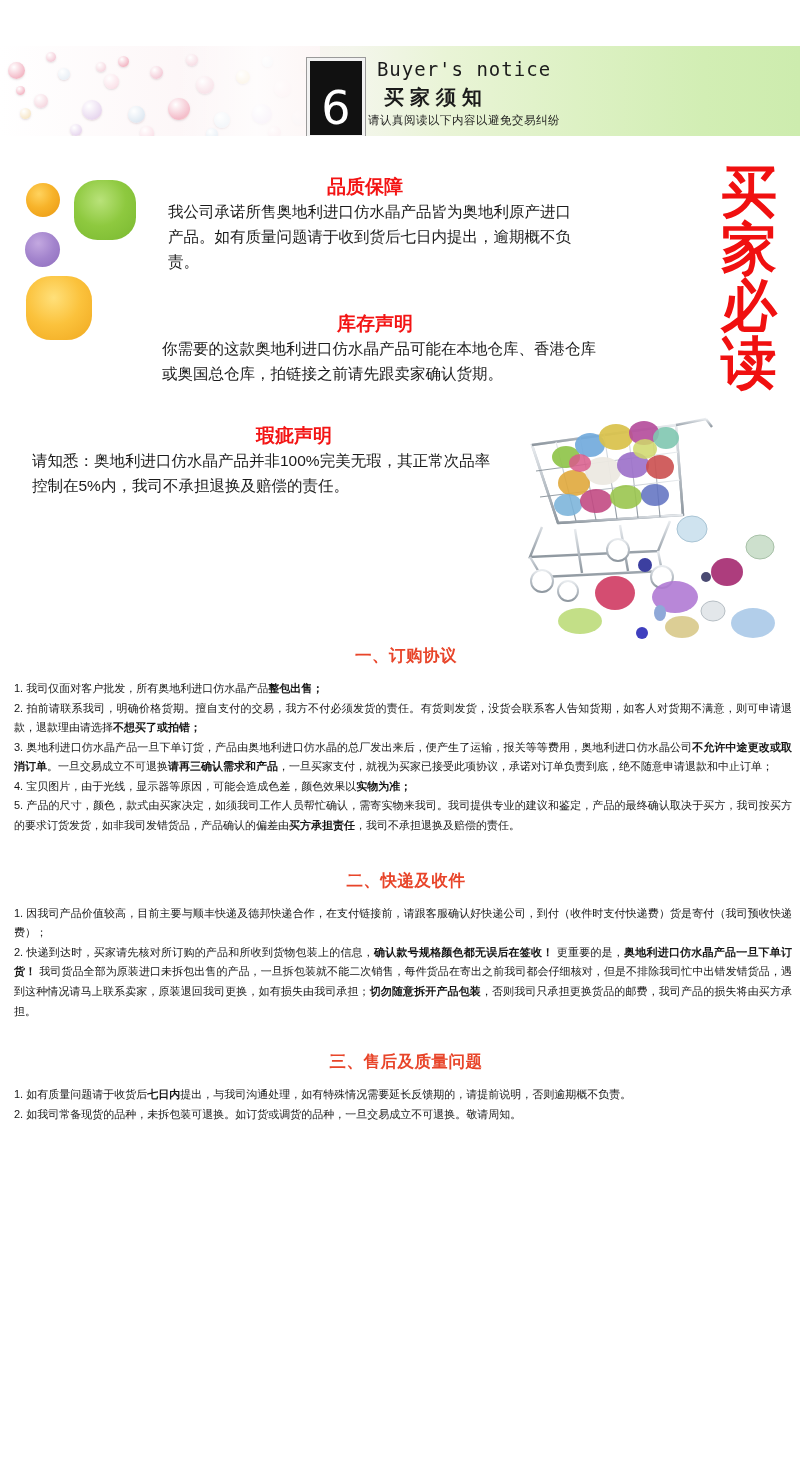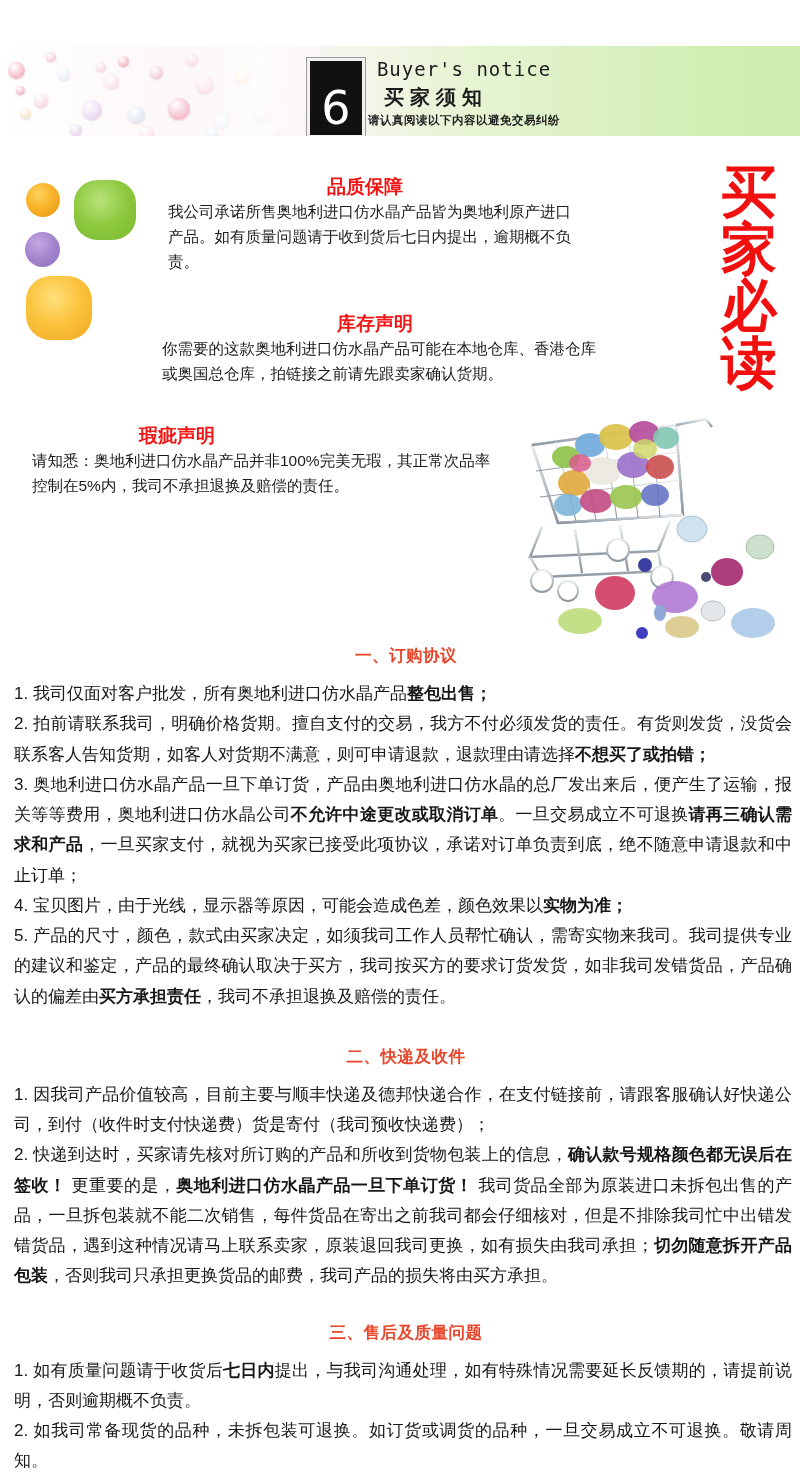--- a/index.html
+++ b/index.html
@@ -24,21 +24,21 @@
   .badge-block{position:absolute;left:307px;top:12px;z-index:5;}
   .badge{width:52px;height:74px;background:#111;border:3px solid #f2f2f2;
     box-shadow:0 0 0 1px #9a9a9a;display:flex;align-items:flex-end;justify-content:center;}
   .badge-num{color:#fff;font-size:46px;line-height:1;font-family:"DejaVu Sans",sans-serif;
     font-weight:400;padding-bottom:4px;}
   .title-block{position:absolute;left:368px;top:12px;z-index:5;}
   .t-en{font-family:"DejaVu Sans Mono","Liberation Mono",monospace;font-size:19px;
     letter-spacing:1px;color:#1b1b1b;line-height:1.25;text-align:center;}
   .t-cn{font-size:20px;font-weight:bold;color:#1b1b1b;letter-spacing:6px;
     padding-left:16px;line-height:1.5;}
-  .t-sub{font-size:11.5px;font-weight:bold;color:#1b1b1b;letter-spacing:.5px;line-height:1.4;}
+  .t-sub{font-size:11.5px;font-weight:normal;color:#1b1b1b;letter-spacing:.5px;line-height:1.4;}
 
   
   .vertical-note{position:absolute;right:14px;top:163px;width:74px;
     color:#f01010;font-size:56px;font-weight:bold;line-height:1.02;
     text-align:center;letter-spacing:0;}
   .vertical-note span{display:block;}
 
   
   .decor{position:absolute;z-index:1;}
   .gem-round{border-radius:50%;}
@@ -51,21 +51,21 @@
 
   
   .cart-wrap{position:absolute;left:470px;top:405px;width:330px;height:235px;z-index:1;}
   .cart-gem{position:absolute;}
 
   
   .sections{position:absolute;left:0;top:645px;width:800px;}
   .sec-title{color:#e8452a;font-size:16.5px;font-weight:bold;text-align:center;
     letter-spacing:.5px;margin:0 0 12px 12px;}
   .sec{margin-bottom:4px;}
-  .item{font-size:17px;line-height:1.78;color:#161616;
+  .item{font-size:11px;line-height:1.78;color:#161616;
     padding:0 8px 0 14px;text-align:justify;margin:0;}
   .item b{font-weight:bold;}
   .gap-a{height:30px;}
   .gap-b{height:26px;}
 </style>
 </head>
 <body>
 
 <div class="page">
 
@@ -134,21 +134,21 @@
     <div class="blk-head">品质保障</div>
     <div class="blk-body" style="padding-left:18px;">我公司承诺所售奥地利进口仿水晶产品皆为奥地利原产进口产品。如有质量问题请于收到货后七日内提出，逾期概不负责。</div>
   </div>
 
   <div class="block" style="left:150px;top:313px;width:450px;">
     <div class="blk-head">库存声明</div>
     <div class="blk-body" style="padding-left:12px;">你需要的这款奥地利进口仿水晶产品可能在本地仓库、香港仓库或奥国总仓库，拍链接之前请先跟卖家确认货期。</div>
   </div>
 
   <div class="block" style="left:22px;top:425px;width:470px;">
-    <div class="blk-head" style="text-align:center;padding-right:160px;">瑕疵声明</div>
+    <div class="blk-head" style="text-align:right;padding-right:160px;">瑕疵声明</div>
     <div class="blk-body" style="padding-left:10px;">请知悉：奥地利进口仿水晶产品并非100%完美无瑕，其正常次品率控制在5%内，我司不承担退换及赔偿的责任。</div>
   </div>
 
   <div class="cart-wrap">
     <svg width="330" height="235" viewBox="0 0 330 235">
       <defs>
         <linearGradient id="metal" x1="0" y1="0" x2="0" y2="1">
           <stop offset="0%" stop-color="#e9ecef"></stop>
             <stop offset="50%" stop-color="#b9c0c7"></stop>
           <stop offset="100%" stop-color="#8e979f"></stop>

